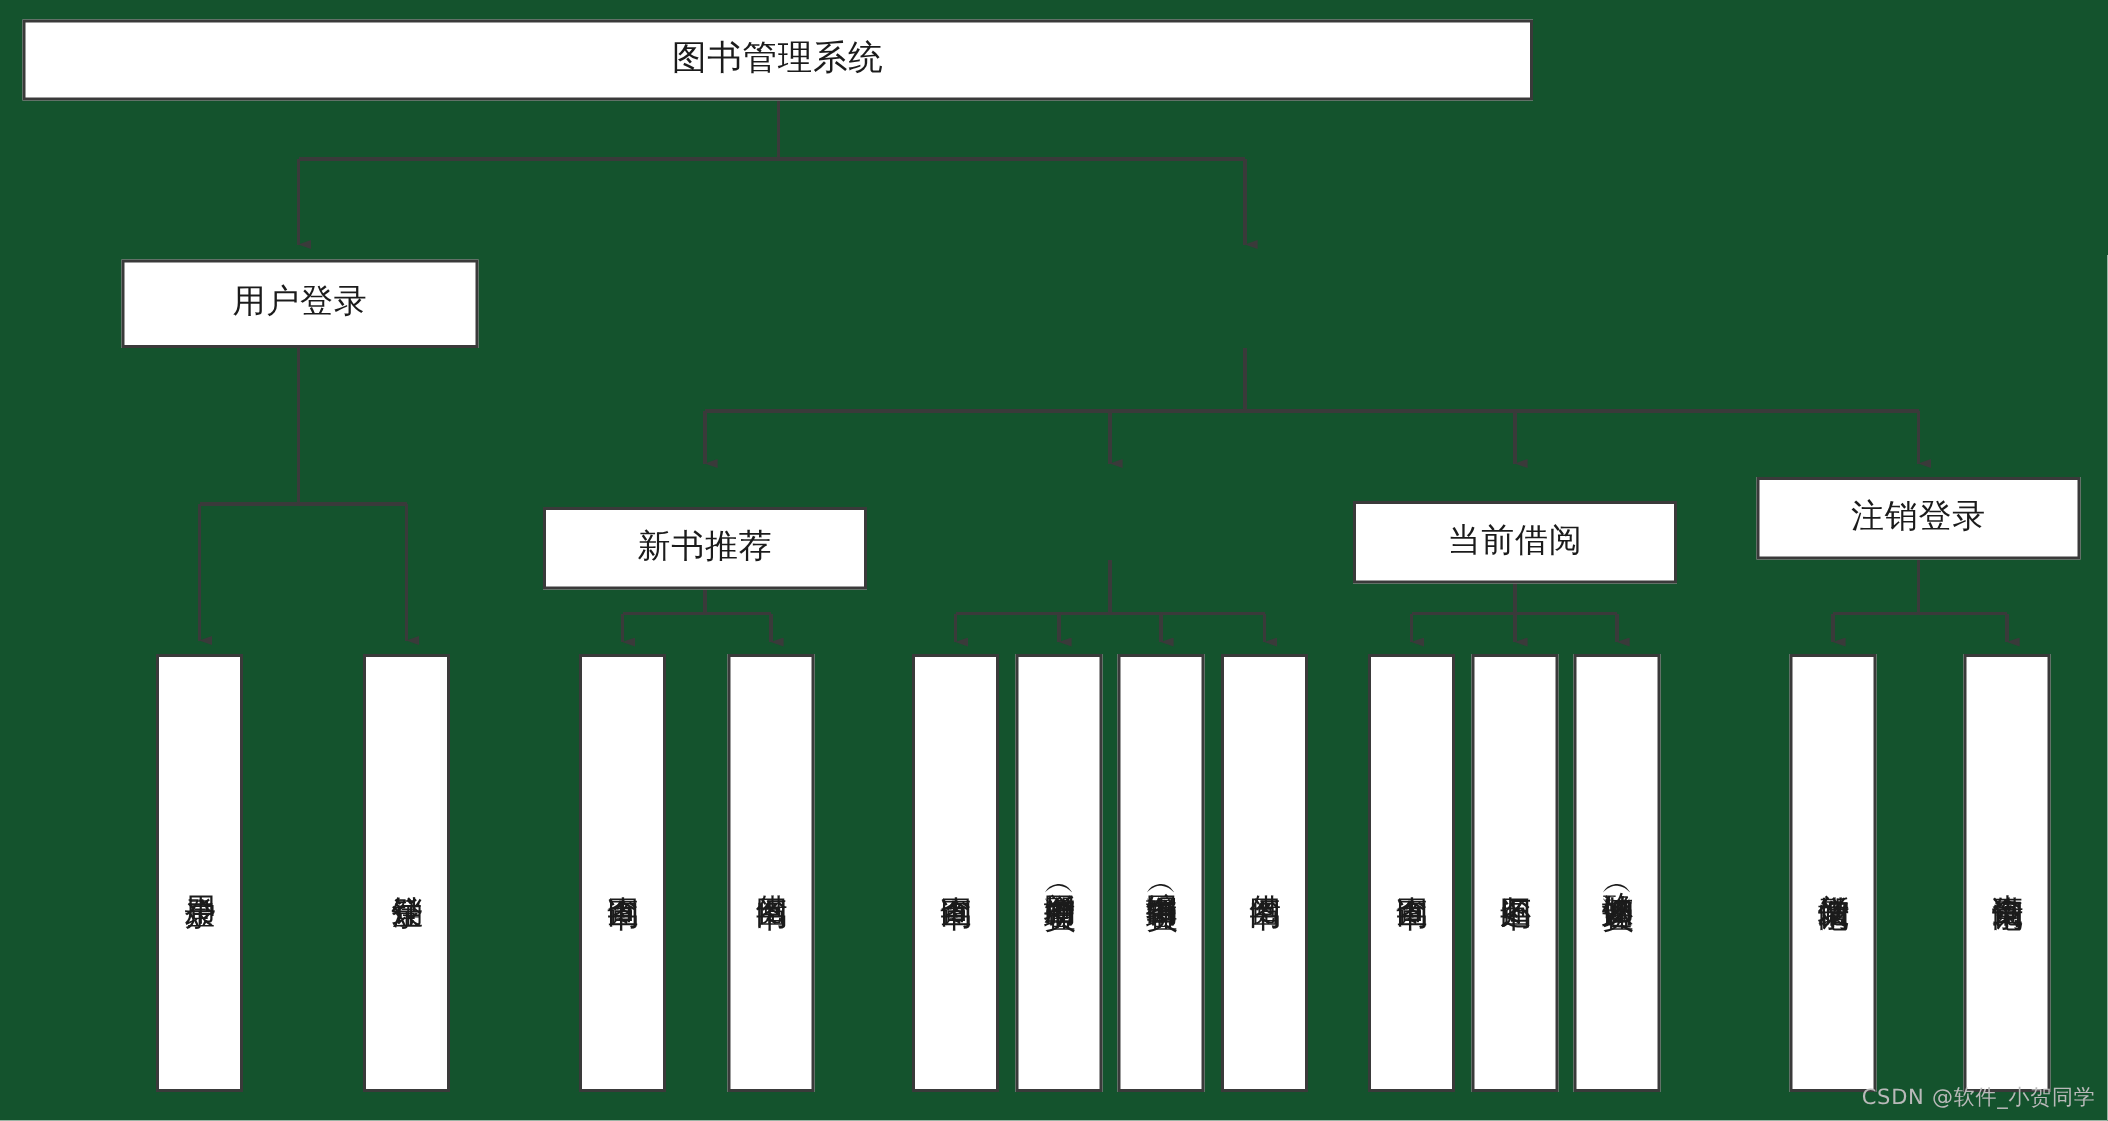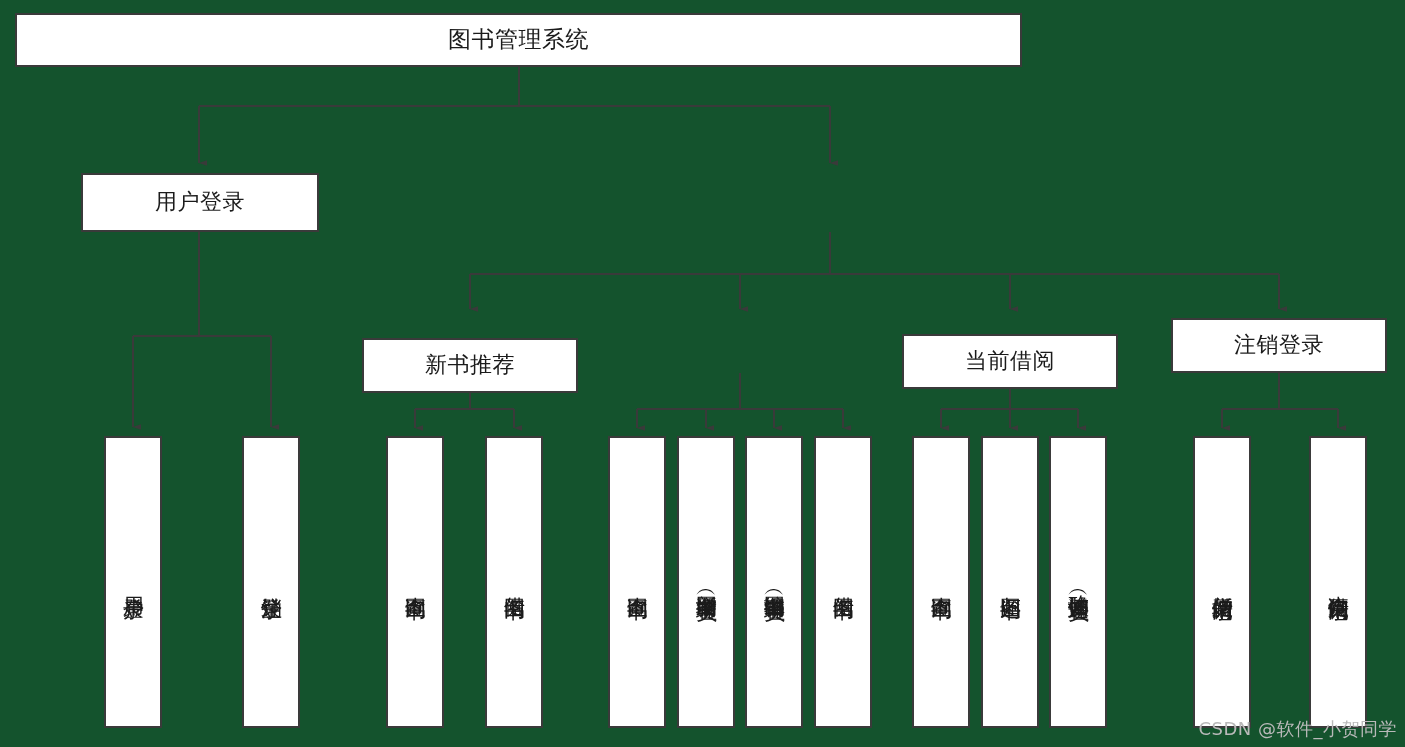--- a/index.html
+++ b/index.html
@@ -61,21 +61,21 @@
   .node-v .vlabel {
     writing-mode: vertical-rl;
     text-orientation: upright;
     display: block;
     text-align: center;
   }
   #watermark {
     position: absolute;
     right: 8px;
     bottom: 6px;
-    font-size: 18px;
+    font-size: 14px;
     color: #b9b9b9;
     white-space: nowrap;
     letter-spacing: 0.5px;
   }
 </style>
 </head>
 <body>
 
 <div id="diagram-root">
 

